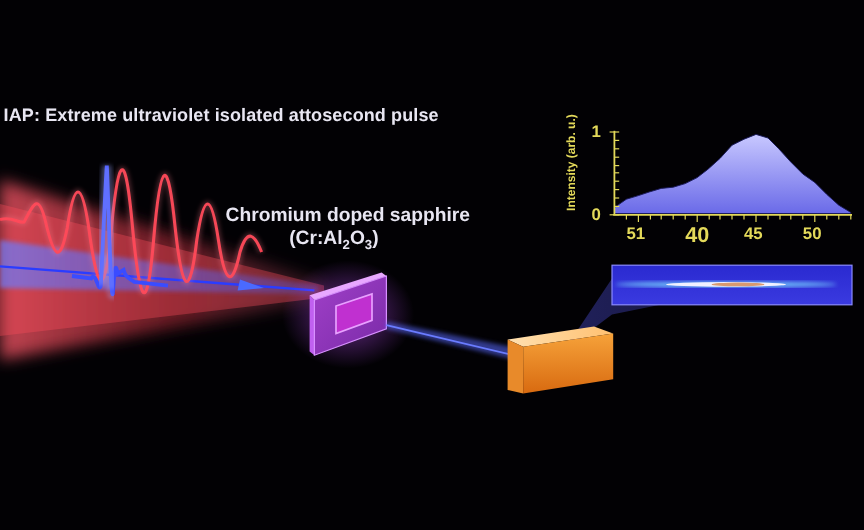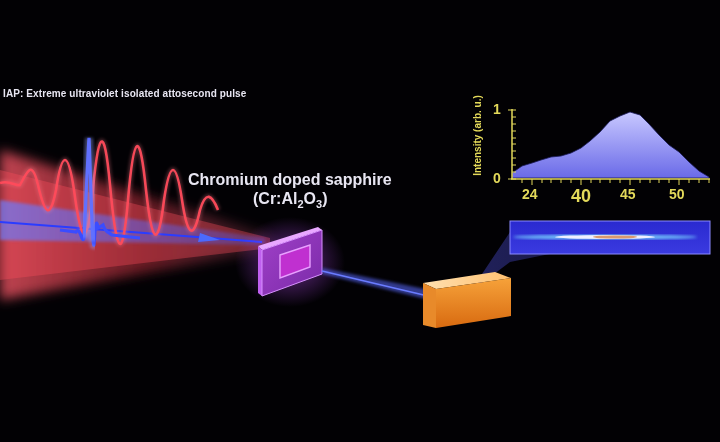--- a/index.html
+++ b/index.html
@@ -1,20 +1,20 @@
 <!DOCTYPE html>
 <html><head>
 <meta charset="utf-8">
 <style>
   html,body{margin:0;padding:0;background:#000;}
   body{width:720px;height:442px;position:relative;overflow:hidden;font-family:"Liberation Sans",sans-serif;}
   .stage{position:absolute;left:0;top:0;width:720px;height:442px;background:#020104;}
   svg{position:absolute;left:0;top:0;}
   .lbl{position:absolute;color:#e8e6f2;font-weight:bold;white-space:nowrap;}
-  .legend-line{font-size:10px;letter-spacing:0.1px;}
+  .legend-line{font-size:15px;letter-spacing:0.1px;}
   .title-cr{font-size:16px;text-align:right;}
   .spec{font-size:16px;color:#f2f2f2;}
   .axis-txt{position:absolute;color:#e3d95a;font-weight:bold;white-space:nowrap;}
 </style>
 </head>
 <body>
 
 <div class="stage">
 
   <svg width="720" height="442" viewBox="0 0 720 442">
@@ -150,26 +150,26 @@
         <line x1="689" y1="179" x2="689" y2="183"></line>
         <line x1="699" y1="179" x2="699" y2="183"></line>
         <line x1="709" y1="179" x2="709" y2="183"></line>
       </g>
     </g>
   </svg>
 
   <div class="lbl legend-line" style="left:3px;top:88px;">IAP: Extreme ultraviolet isolated attosecond pulse</div>
 
   <div class="lbl title-cr" style="left:188px;top:171px;">Chromium doped sapphire</div>
-  <div class="lbl title-cr" style="left:241px;top:190px;margin-left:12px;">
+  <div class="lbl title-cr" style="left:241px;top:190px;">
     <span>(Cr:Al</span><sub style="font-size:11px;">2</sub><span>O</span><sub style="font-size:11px;">3</sub><span>)</span>
   </div>
 
 
   <div class="axis-txt" style="left:493px;top:101px;font-size:14px;">1</div>
   <div class="axis-txt" style="left:493px;top:170px;font-size:14px;">0</div>
-  <div class="axis-txt" style="left:522px;top:186px;font-size:14px;">24</div>
+  <div class="axis-txt" style="left:522px;top:186px;font-size:14px;">51</div>
   <div class="axis-txt" style="left:571px;top:186px;font-size:18px;">40</div>
   <div class="axis-txt" style="left:620px;top:186px;font-size:14px;">45</div>
   <div class="axis-txt" style="left:669px;top:186px;font-size:14px;">50</div>
   <div class="axis-txt" style="left:427px;top:130px;font-size:10px;transform:rotate(-90deg);transform-origin:center;width:100px;text-align:center;">Intensity (arb. u.)</div>
 
 </div>
 
 </body></html>

